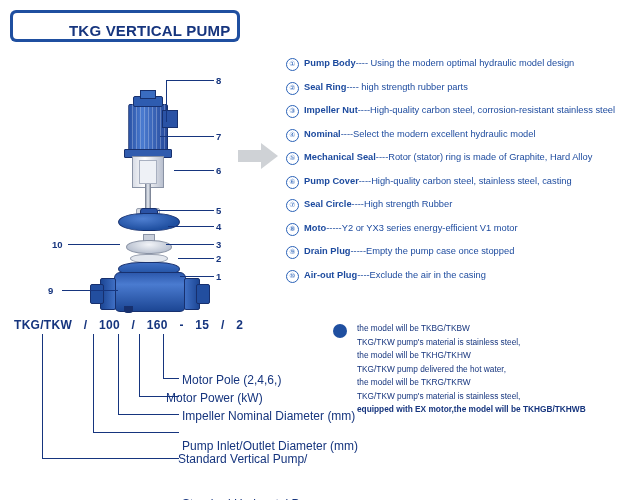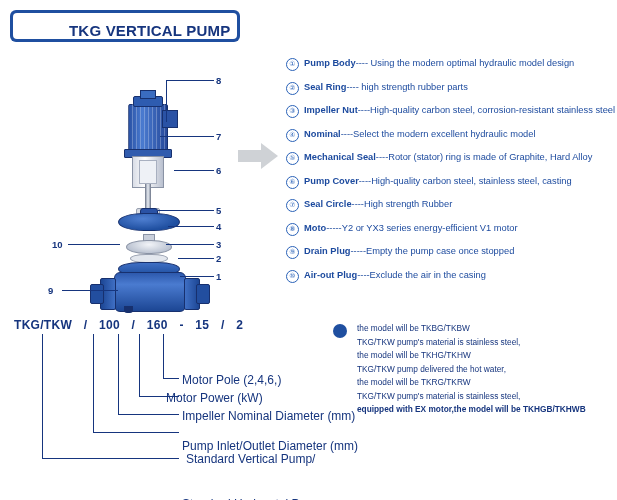--- a/index.html
+++ b/index.html
@@ -333,21 +333,21 @@
     <div class="vline" style="left:104px;top:16px;height:80px;"></div>
     <div class="hline" style="left:104px;top:96px;width:61px;"></div>
     <div class="code-note" style="left:168px;top:91px;">Impeller Nominal Diameter (mm)</div>
 
     <div class="vline" style="left:79px;top:16px;height:98px;"></div>
     <div class="hline" style="left:79px;top:114px;width:86px;"></div>
     <div class="code-note" style="left:168px;top:109px;margin-top:12px;">Pump Inlet/Outlet Diameter (mm)</div>
 
     <div class="vline" style="left:28px;top:16px;height:124px;"></div>
     <div class="hline" style="left:28px;top:140px;width:137px;"></div>
-    <div class="code-note" style="left:172px;top:134px;">Standard Vertical Pump/</div>
+    <div class="code-note" style="left:164px;top:134px;">Standard Vertical Pump/</div>
     <div class="code-note" style="left:168px;top:145px;margin-top:34px;">Standard Horizontal Pump</div>
   </div>
 
   <div class="rnotes">
     <div class="dot"></div>
     <div class="rnote-line">the model will be TKBG/TKBW</div>
     <div class="rnote-line">TKG/TKW pump's material is stainless steel,</div>
     <div class="rnote-line">the model will be TKHG/TKHW</div>
     <div class="rnote-line">TKG/TKW pump delivered the hot water,</div>
     <div class="rnote-line">the model will be TKRG/TKRW</div>

